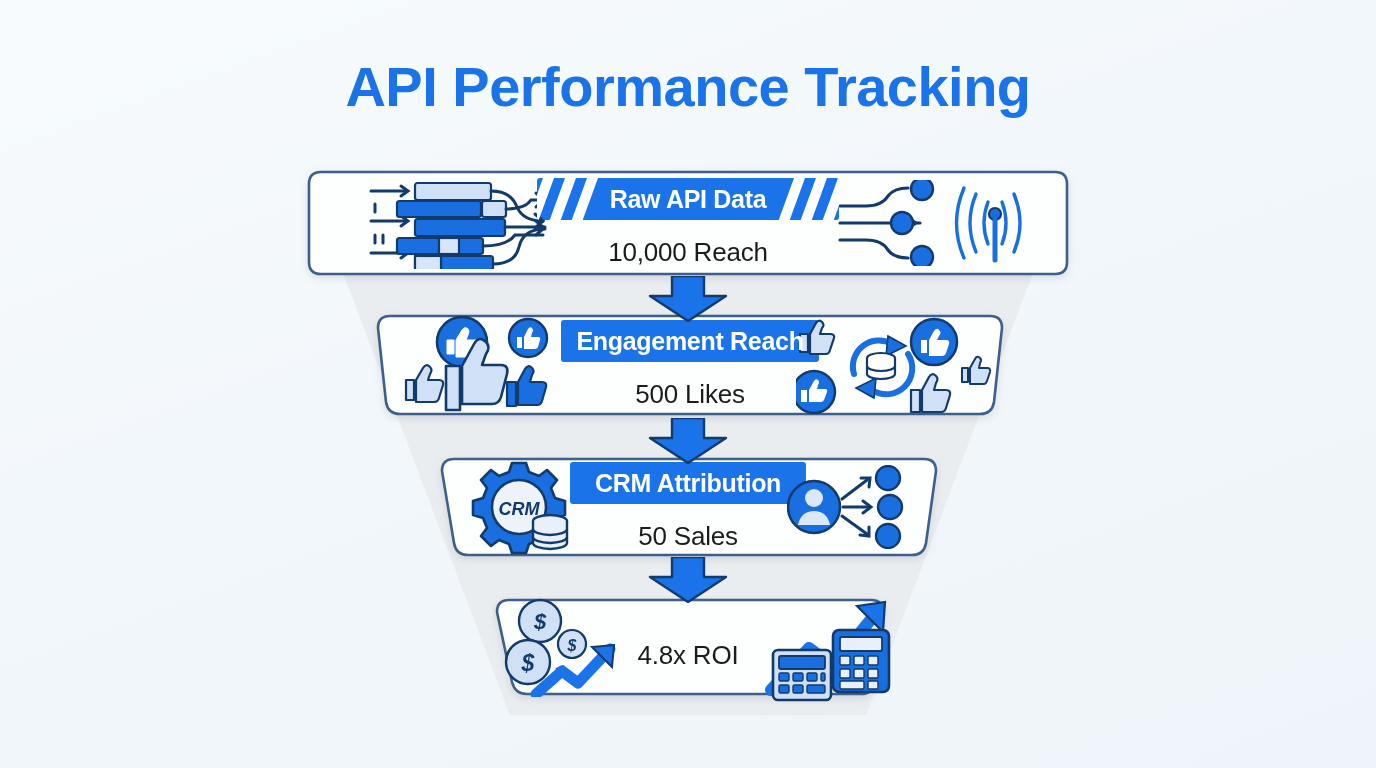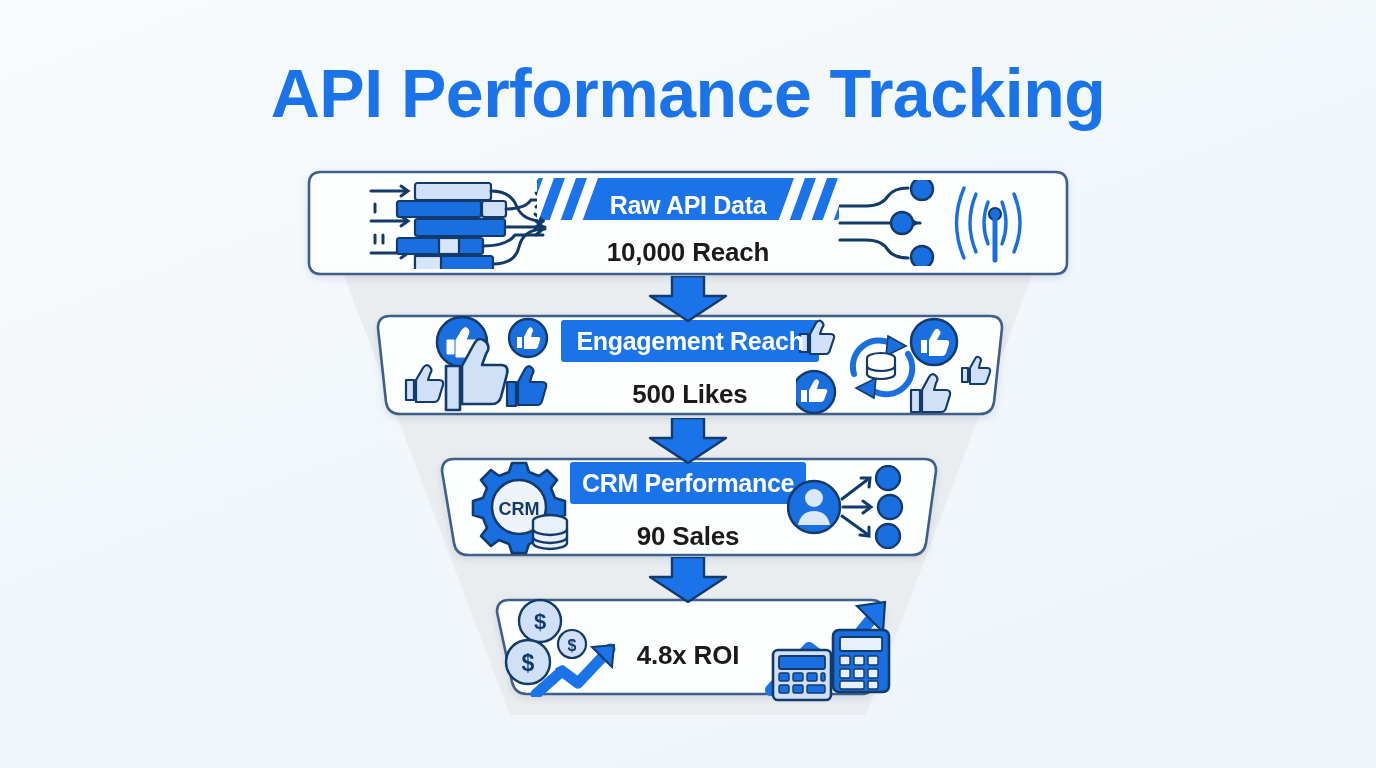--- a/index.html
+++ b/index.html
@@ -20,21 +20,21 @@
     inset: 0;
   }
 
   
   .title {
     position: absolute;
     top: 56px;
     left: 0;
     width: 1376px;
     text-align: center;
-    font-size: 68px;
+    font-size: 56px;
     font-weight: bold;
     letter-spacing: -0.5px;
     color: #1a73e8;
     line-height: 1.1;
   }
 
   
   .funnel-bg {
     position: absolute;
     top: 170px;
@@ -92,32 +92,32 @@
     z-index: 2;
   }
   .metric {
     margin-top: 17px;
     font-size: 26px;
     color: #1b1b1b;
     letter-spacing: -0.2px;
     white-space: nowrap;
     position: relative;
     z-index: 4;
-    font-weight: bold;
   }
 
   .icon-left, .icon-right {
     position: absolute;
     top: 0;
     height: 100%;
     display: flex;
     align-items: center;
     justify-content: center;
     z-index: 1;
     pointer-events: none;
+    font-style: italic;
   }
 
   
   .connector {
     position: absolute;
     z-index: 5;
   }
 </style>
 </head>
 <body>
@@ -190,21 +190,21 @@
           <path d="M128 8 Q113 43 128 78"></path>
           <path d="M166 22 Q174 43 166 64"></path>
           <path d="M178 14 Q190 43 178 72"></path>
         </g>
         <circle cx="159" cy="34" r="6" fill="#1a6fe0" stroke="#123a6b" stroke-width="2.2"></circle>
         <path d="M159 40 L159 80" stroke="#1a6fe0" stroke-width="5" stroke-linecap="round"></path>
       </svg>
     </div>
 
     <div class="stage-content">
-      <div class="banner" style="width:302px;align-items:flex-end;">
+      <div class="banner" style="width:302px;">
         <span class="slash" style="left:-2px;"></span>
         <span class="slash" style="left:20px;"></span>
         <span class="slash" style="left:42px;"></span>
         <span class="slash" style="right:42px;"></span>
         <span class="slash" style="right:20px;"></span>
         <span class="slash" style="right:-2px;"></span>
         <span class="banner-label">Raw API Data</span>
       </div>
       <div class="metric">10,000 Reach</div>
     </div>
@@ -301,23 +301,23 @@
             <path d="M73 70 L82 71 L82 62"></path>
         </g>
         <circle cx="101" cy="13" r="12" fill="#1a6fe0" stroke="#123a6b" stroke-width="2.4"></circle>
         <circle cx="103" cy="42" r="12" fill="#1a6fe0" stroke="#123a6b" stroke-width="2.4"></circle>
         <circle cx="101" cy="71" r="12" fill="#1a6fe0" stroke="#123a6b" stroke-width="2.4"></circle>
       </svg>
     </div>
 
     <div class="stage-content">
       <div class="banner" style="width:236px;">
-        <span class="banner-label">CRM Performance</span>
+        <span class="banner-label">CRM Attribution</span>
       </div>
-      <div class="metric">90 Sales</div>
+      <div class="metric">50 Sales</div>
     </div>
   </div>
 
   <svg class="connector" style="left:646px; top:557px; width:84px; height:46px;" viewBox="0 0 84 46" xmlns="http://www.w3.org/2000/svg">
     <path d="M26 0 H58 V20 H80 L42 45 L4 20 H26 Z" fill="#1a73e8" stroke="#123a6b" stroke-width="2.4" stroke-linejoin="round"></path>
   </svg>
 
   <div class="stage" style="left:487px; top:596px; width:402px; height:102px;">
     <svg class="stage-shape" viewBox="0 0 402 102" xmlns="http://www.w3.org/2000/svg">
       <path d="M 22 4 L 384 4 Q 396 4 396 16 L 388 86 Q 386 98 374 98 L 40 98 Q 28 98 25 86 L 10 16 Q 10 4 22 4 Z" fill="#fdfefe" stroke="#3d5f8a" stroke-width="2.6"></path>

